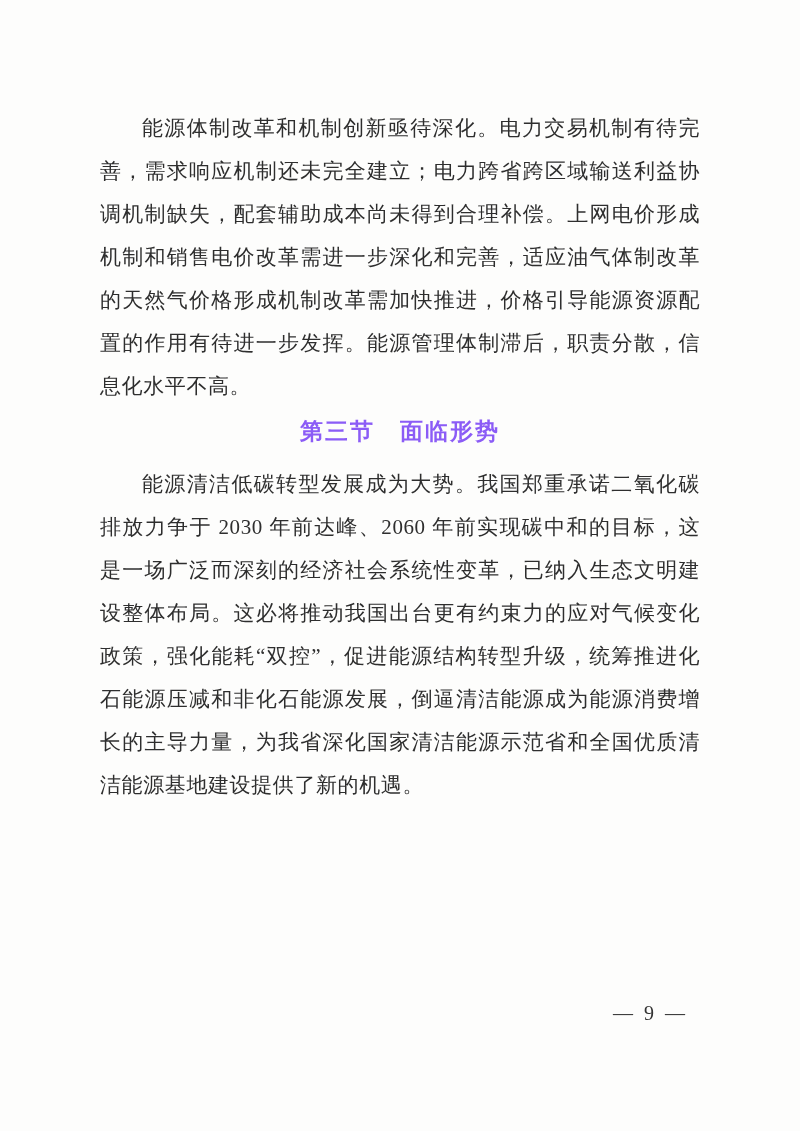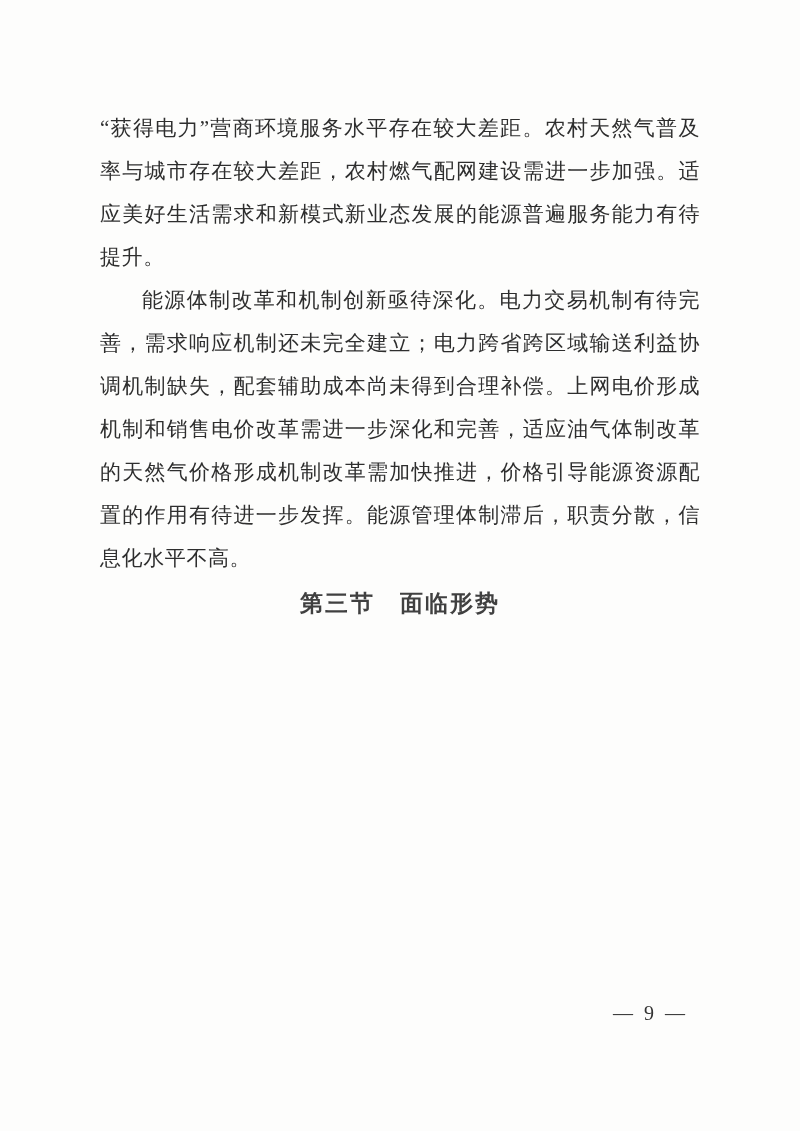--- a/index.html
+++ b/index.html
@@ -34,34 +34,34 @@
   .para.indent {
     text-indent: 2em;
   }
   .heading {
     margin: 9px 0 16px 0;
     font-size: 23px;
     line-height: 30px;
     font-weight: 700;
     text-align: center;
     letter-spacing: 2px;
-    color: #404040;
+    color: #8b5cf6;
   }
   .page-number {
     position: absolute;
     top: 1002px;
     right: 112px;
     font-size: 20px;
     letter-spacing: 3px;
     color: #333333;
   }
 </style>
 </head>
 <body>
 
 <div class="page">
   <div class="content">
-    <p class="para">“获得电力”营商环境服务水平存在较大差距。农村天然气普及率与城市存在较大差距，农村燃气配网建设需进一步加强。适应美好生活需求和新模式新业态发展的能源普遍服务能力有待提升。</p>
     <p class="para indent">能源体制改革和机制创新亟待深化。电力交易机制有待完善，需求响应机制还未完全建立；电力跨省跨区域输送利益协调机制缺失，配套辅助成本尚未得到合理补偿。上网电价形成机制和销售电价改革需进一步深化和完善，适应油气体制改革的天然气价格形成机制改革需加快推进，价格引导能源资源配置的作用有待进一步发挥。能源管理体制滞后，职责分散，信息化水平不高。</p>
     <h2 class="heading">第三节　面临形势</h2>
+    <p class="para indent">能源清洁低碳转型发展成为大势。我国郑重承诺二氧化碳排放力争于 2030 年前达峰、2060 年前实现碳中和的目标，这是一场广泛而深刻的经济社会系统性变革，已纳入生态文明建设整体布局。这必将推动我国出台更有约束力的应对气候变化政策，强化能耗“双控”，促进能源结构转型升级，统筹推进化石能源压减和非化石能源发展，倒逼清洁能源成为能源消费增长的主导力量，为我省深化国家清洁能源示范省和全国优质清洁能源基地建设提供了新的机遇。</p>
   </div>
   <div class="page-number">— 9 —</div>
 </div>
 
 </body></html>

